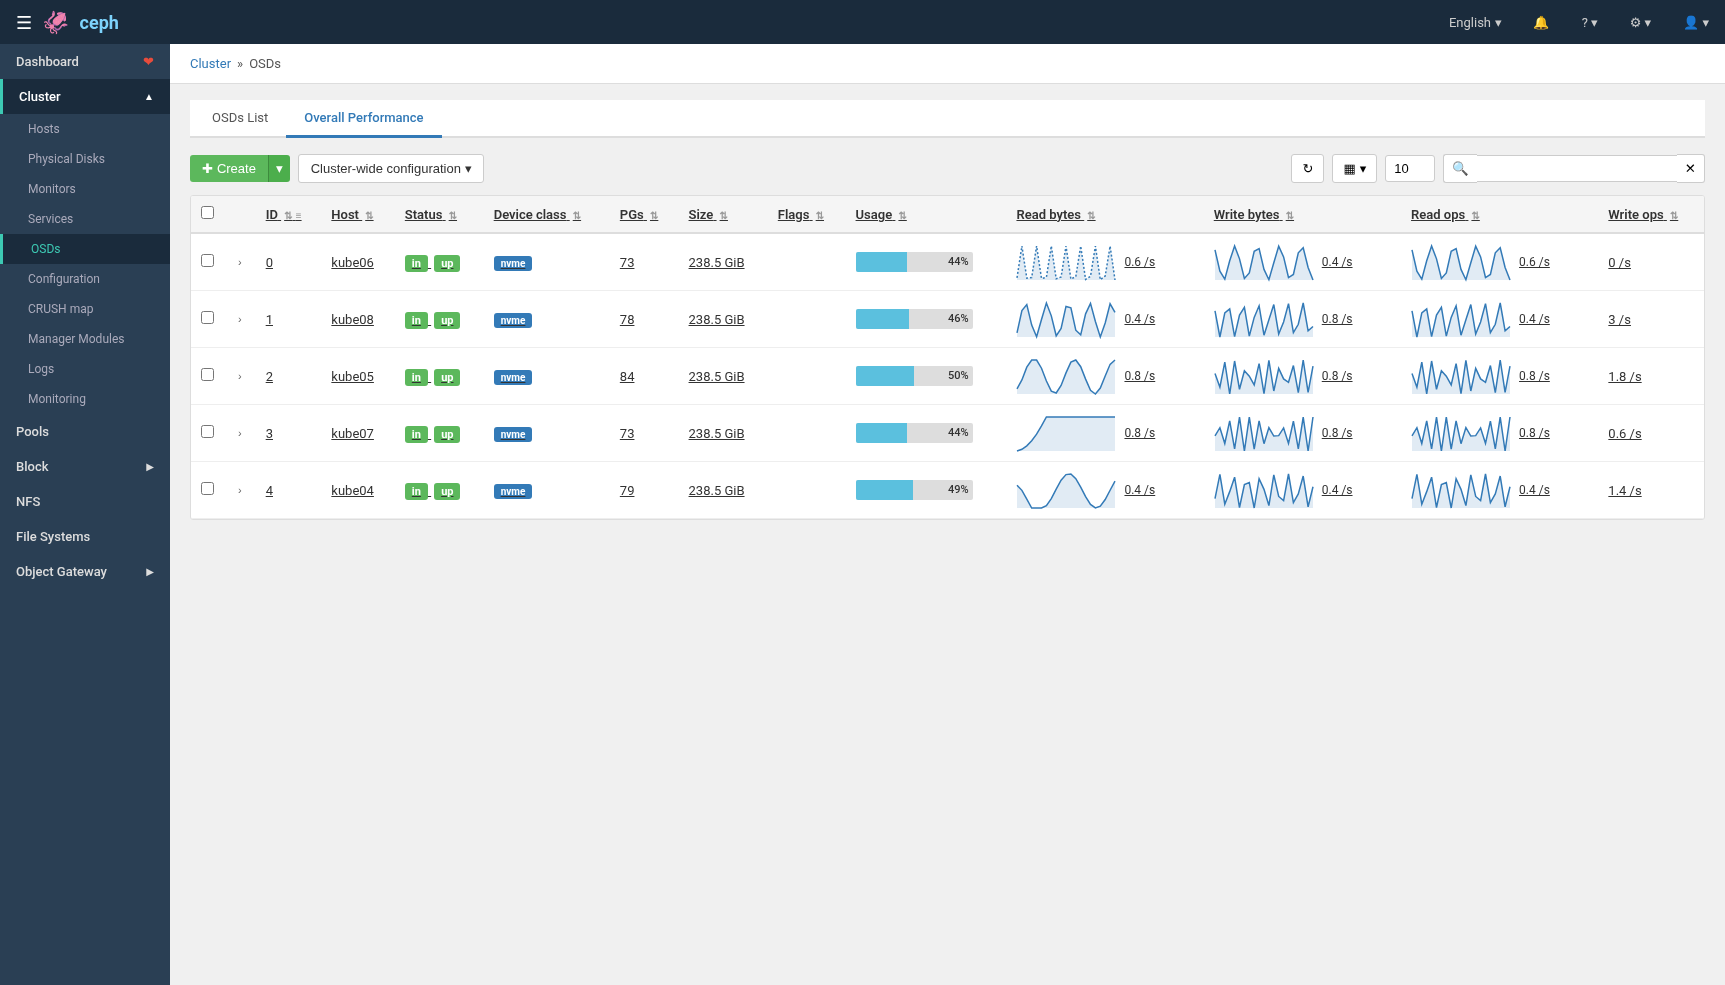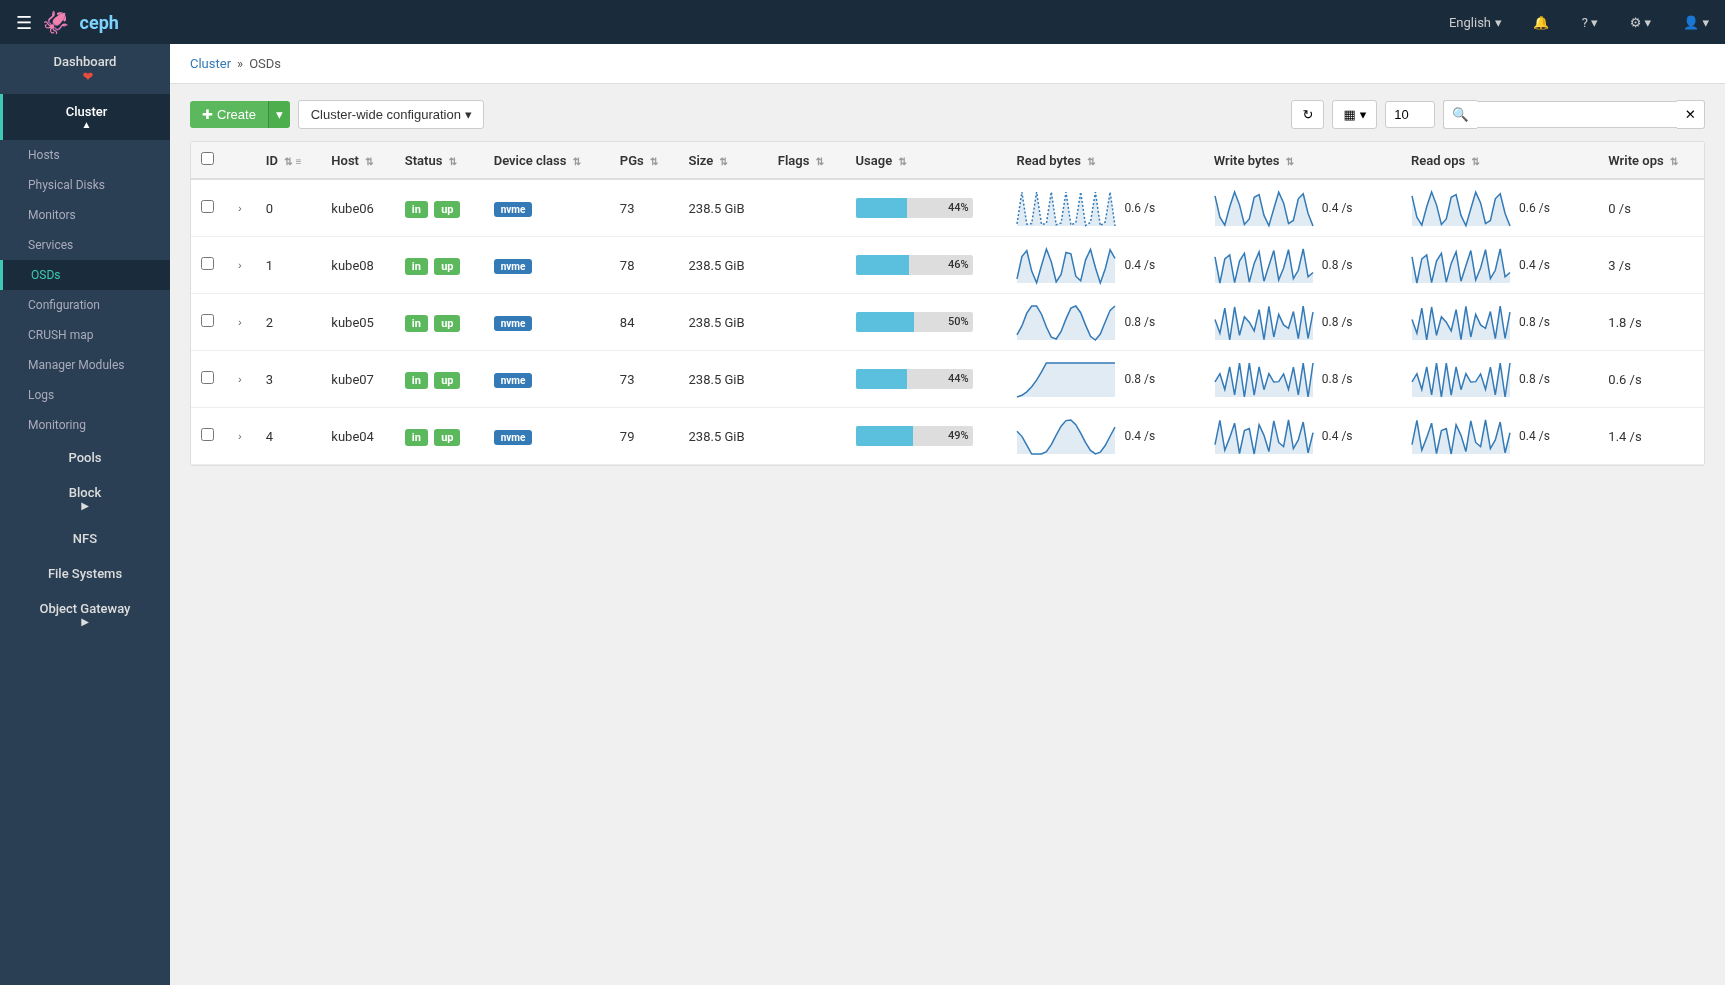--- a/index.html
+++ b/index.html
@@ -11,21 +11,21 @@
     .hamburger { color: #fff; font-size: 18px; cursor: pointer; }
     .ceph-logo { color: #7dd3fc; font-weight: bold; font-size: 18px; }
     .navbar-right { margin-left: auto; display: flex; align-items: center; gap: 32px; color: #ccc; font-size: 13px; }
     .navbar-right span { cursor: pointer; display: flex; align-items: center; gap: 4px; }
 
     
     .app-body { display: flex; flex: 1; overflow: hidden; }
 
     
     .sidebar { width: 170px; background: #2a3f54; color: #ccc; flex-shrink: 0; overflow-y: auto; }
-    .sidebar-item { padding: 10px 16px; cursor: pointer; display: flex; align-items: center; justify-content: space-between; font-size: 13px; flex-direction: column; }
+    .sidebar-item { padding: 10px 16px; cursor: pointer; display: flex; align-items: center; justify-content: space-between; font-size: 13px; }
     .sidebar-item.active { background: #1a2b3c; color: #fff; border-left: 3px solid #3dc9b3; }
     .sidebar-item.top-level { color: #ddd; font-size: 13px; font-weight: 500; }
     .sidebar-sub { padding: 8px 16px 8px 28px; cursor: pointer; font-size: 12px; color: #aab; }
     .sidebar-sub.active { background: #1a2b3c; color: #3dc9b3; border-left: 3px solid #3dc9b3; }
     .sidebar-heart { color: #e74c3c; margin-left: 6px; }
     .chevron { font-size: 10px; }
 
     
     .main { flex: 1; overflow-y: auto; background: #f0f0f0; }
     .breadcrumb { padding: 12px 20px; font-size: 13px; color: #555; background: #fff; border-bottom: 1px solid #ddd; display: flex; align-items: center; gap: 6px; }
@@ -41,21 +41,21 @@
     
     .toolbar { display: flex; align-items: center; gap: 8px; margin-bottom: 12px; }
     .btn-cluster-config { background: #fff; border: 1px solid #ccc; padding: 6px 12px; border-radius: 3px; cursor: pointer; font-size: 13px; color: #333; display: flex; align-items: center; gap: 4px; }
     .toolbar-spacer { flex: 1; }
     .btn-refresh { background: #fff; border: 1px solid #ccc; padding: 6px 10px; border-radius: 3px; cursor: pointer; font-size: 13px; }
     .btn-columns { background: #fff; border: 1px solid #ccc; padding: 6px 10px; border-radius: 3px; cursor: pointer; font-size: 13px; display: flex; align-items: center; gap: 4px; }
     .page-size-input { border: 1px solid #ccc; border-radius: 3px; padding: 5px 8px; width: 50px; font-size: 13px; }
 
     
     .table-container { background: #fff; border: 1px solid #ddd; border-radius: 3px; overflow: hidden; }
-    table { width: 100%; border-collapse: collapse; font-size: 13px; }
+    table { width: 100%; border-collapse: collapse; font-size: 13px; text-decoration: underline; }
     thead th { background: #f5f5f5; border-bottom: 2px solid #ddd; padding: 10px 10px; text-align: left; font-weight: 600; color: #333; white-space: nowrap; cursor: pointer; user-select: none; }
     thead th .sort-icons { font-size: 10px; color: #999; margin-left: 3px; }
     tbody tr { border-bottom: 1px solid #eee; }
     tbody td { padding: 8px 10px; vertical-align: middle; }
     .checkbox-col { width: 30px; }
     .expand-col { width: 24px; }
     .chevron-btn { background: none; border: none; cursor: pointer; color: #666; font-size: 11px; padding: 2px 4px; }
 
     
     .badge-in { background: #5cb85c; color: #fff; padding: 2px 7px; border-radius: 3px; font-size: 11px; font-weight: bold; }
@@ -146,20 +146,24 @@
 
   <div class="main">
     <div class="breadcrumb">
       <a href="#">Cluster</a>
       <span>»</span>
       <span>OSDs</span>
     </div>
 
     <div class="content-area">
 
+      <div class="tabs">
+        <div class="tab">OSDs List</div>
+        <div class="tab active">Overall Performance</div>
+      </div>
 
       <div class="toolbar">
         <div class="create-btn-group">
           <button class="btn-create-main">
             <span>✚</span>
             <span>Create</span>
           </button>
           <button class="btn-create-caret">▾</button>
         </div>
         <button class="btn-cluster-config">

